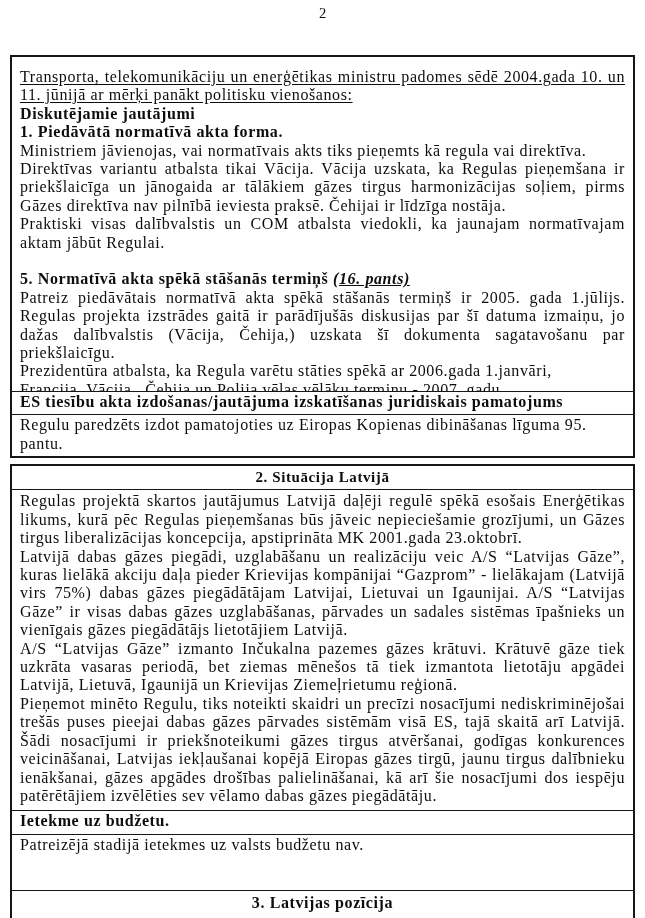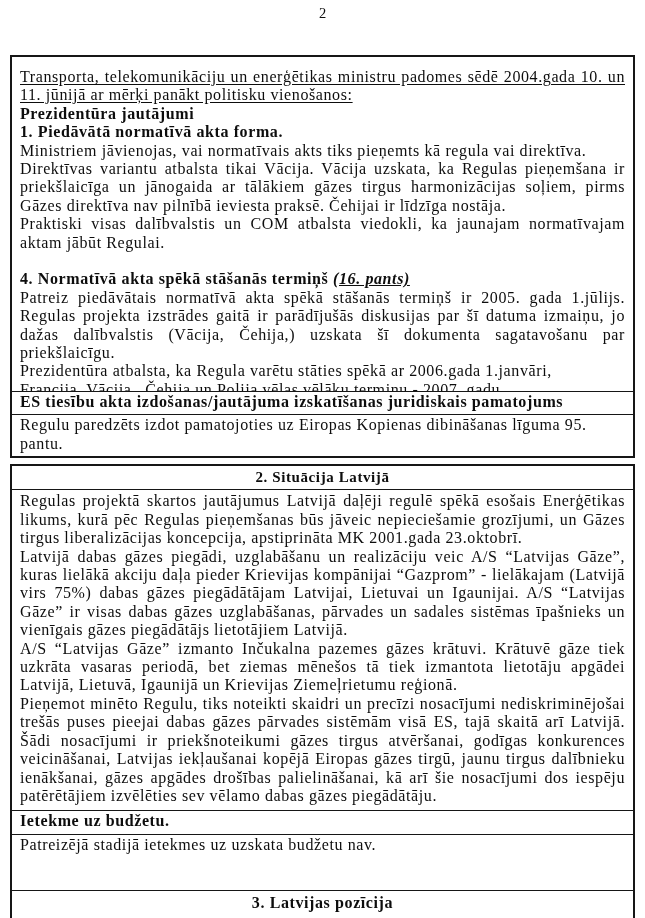--- a/index.html
+++ b/index.html
@@ -73,43 +73,43 @@
   .footer-cell { padding: 3px 8px 10px 8px; }
 </style>
 </head>
 <body>
 
 <div class="page-number">2</div>
 
 <div class="box box-discussion">
   <div class="box-main">
     <p class="u">Transporta, telekomunikāciju un enerģētikas ministru padomes sēdē 2004.gada 10. un 11. jūnijā ar mērķi panākt politisku vienošanos:</p>
-    <p class="b">Prezidentūra jautājumi</p>
+    <p class="b">Diskutējamie jautājumi</p>
     <p class="b">1. Piedāvātā normatīvā akta forma.</p>
     <p>Ministriem jāvienojas, vai normatīvais akts tiks pieņemts kā regula vai direktīva.</p>
     <p>Direktīvas variantu atbalsta tikai Vācija. Vācija uzskata, ka Regulas pieņemšana ir priekšlaicīga un jānogaida ar tālākiem gāzes tirgus harmonizācijas soļiem, pirms Gāzes direktīva nav pilnībā ieviesta praksē. Čehijai ir līdzīga nostāja.</p>
     <p>Praktiski visas dalībvalstis un COM atbalsta viedokli, ka jaunajam normatīvajam aktam jābūt Regulai.</p>
     <p class="b gap-above">
-      <span>4. Normatīvā akta spēkā stāšanās termiņš</span>
+      <span>5. Normatīvā akta spēkā stāšanās termiņš</span>
       <span class="i">(16. pants)</span>
     </p>
     <p>Patreiz piedāvātais normatīvā akta spēkā stāšanās termiņš ir 2005. gada 1.jūlijs. Regulas projekta izstrādes gaitā ir parādījušās diskusijas par šī datuma izmaiņu, jo dažas dalībvalstis (Vācija, Čehija,) uzskata šī dokumenta sagatavošanu par priekšlaicīgu.</p>
     <p>Prezidentūra atbalsta, ka Regula varētu stāties spēkā ar 2006.gada 1.janvāri,</p>
     <p>Francija, Vācija , Čehija un Polija vēlas vēlāku termiņu - 2007. gadu,</p>
     <p>Austrija, Zviedrija, Lielbritānija, Itālija, Igaunija, Dānija – 2005. gada 1. jūliju</p>
   </div>
   <div class="cell b">ES tiesību akta izdošanas/jautājuma izskatīšanas juridiskais pamatojums</div>
   <div class="cell">Regulu paredzēts izdot pamatojoties uz Eiropas Kopienas dibināšanas līguma 95. pantu.</div>
 </div>
 
 <div class="box box-situation">
   <div class="situation-header center b">2. Situācija Latvijā</div>
   <div class="situation-body">
     <p>Regulas projektā skartos jautājumus Latvijā daļēji regulē spēkā esošais Enerģētikas likums, kurā pēc Regulas pieņemšanas būs jāveic nepieciešamie grozījumi, un Gāzes tirgus liberalizācijas koncepcija, apstiprināta MK 2001.gada 23.oktobrī.</p>
     <p>Latvijā dabas gāzes piegādi, uzglabāšanu un realizāciju veic A/S “Latvijas Gāze”, kuras lielākā akciju daļa pieder Krievijas kompānijai “Gazprom” - lielākajam (Latvijā virs 75%) dabas gāzes piegādātājam Latvijai, Lietuvai un Igaunijai. A/S “Latvijas Gāze” ir visas dabas gāzes uzglabāšanas, pārvades un sadales sistēmas īpašnieks un vienīgais gāzes piegādātājs lietotājiem Latvijā.</p>
     <p>A/S “Latvijas Gāze” izmanto Inčukalna pazemes gāzes krātuvi. Krātuvē gāze tiek uzkrāta vasaras periodā, bet ziemas mēnešos tā tiek izmantota lietotāju apgādei Latvijā, Lietuvā, Igaunijā un Krievijas Ziemeļrietumu reģionā.</p>
     <p>Pieņemot minēto Regulu, tiks noteikti skaidri un precīzi nosacījumi nediskriminējošai trešās puses pieejai dabas gāzes pārvades sistēmām visā ES, tajā skaitā arī Latvijā. Šādi nosacījumi ir priekšnoteikumi gāzes tirgus atvēršanai, godīgas konkurences veicināšanai, Latvijas iekļaušanai kopējā Eiropas gāzes tirgū, jaunu tirgus dalībnieku ienākšanai, gāzes apgādes drošības palielināšanai, kā arī šie nosacījumi dos iespēju patērētājiem izvēlēties sev vēlamo dabas gāzes piegādātāju.</p>
   </div>
   <div class="cell b">Ietekme uz budžetu.</div>
-  <div class="cell">Patreizējā stadijā ietekmes uz uzskata budžetu nav.</div>
+  <div class="cell">Patreizējā stadijā ietekmes uz valsts budžetu nav.</div>
   <div class="flex-spacer"></div>
   <div class="cell footer-cell center b">3. Latvijas pozīcija</div>
 </div>
 
 </body></html>

